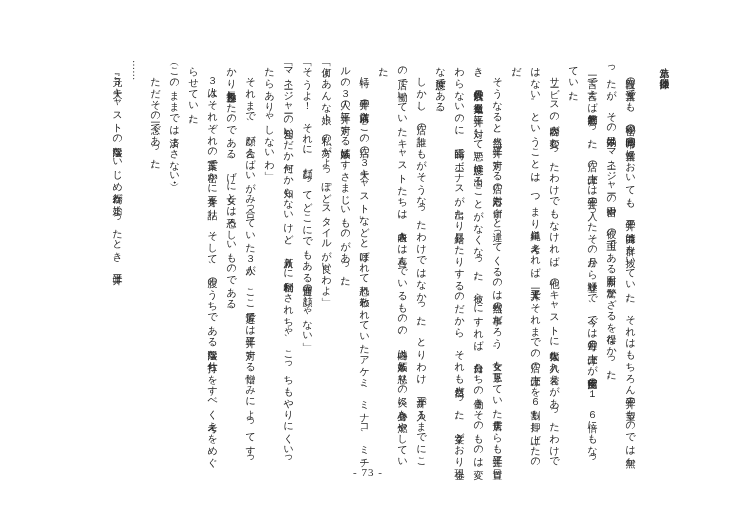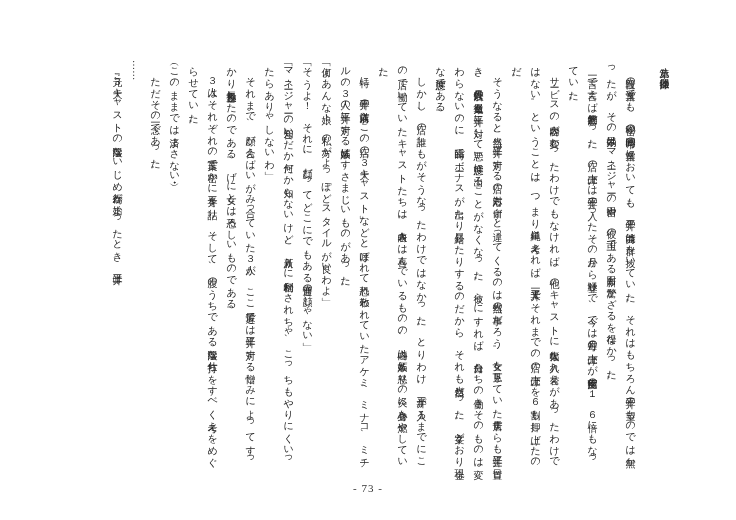--- a/index.html
+++ b/index.html
@@ -47,21 +47,20 @@
   .pagenum {
     position: absolute;
     top: 466px;
     left: 0;
     width: 736px;
     text-align: center;
     font-size: 11px;
     letter-spacing: 1px;
     color: #333333;
     font-family: "Liberation Serif", "DejaVu Serif", serif;
-    margin-top: 16px;
   }
 </style>
 </head>
 <body>
 
 <div class="page">
 
   <div class="vtext">
     <h1 class="chapter">第八章　便器掃除</h1>
     <p class="indent">普段の営業でも、秘密の時間帯の営業においても、平井の能力は群を抜いていた。それはもちろん平井の望ものでは無かったが、その効果はマネージャーの吉田や、彼の上司である新田も驚かざるを得なかった。</p>

